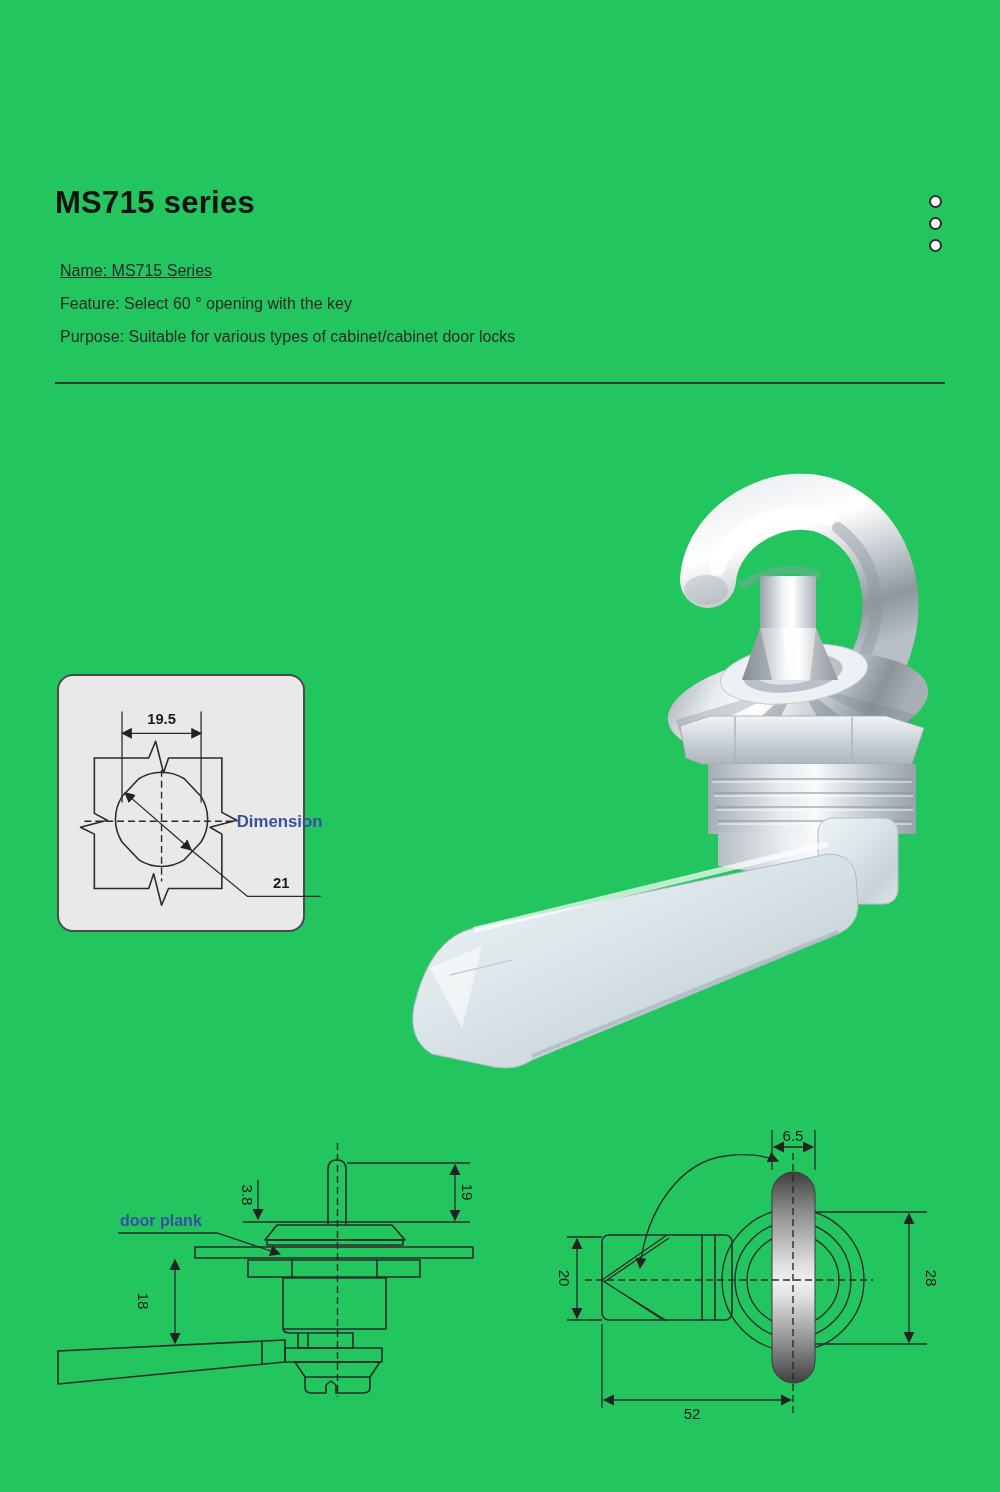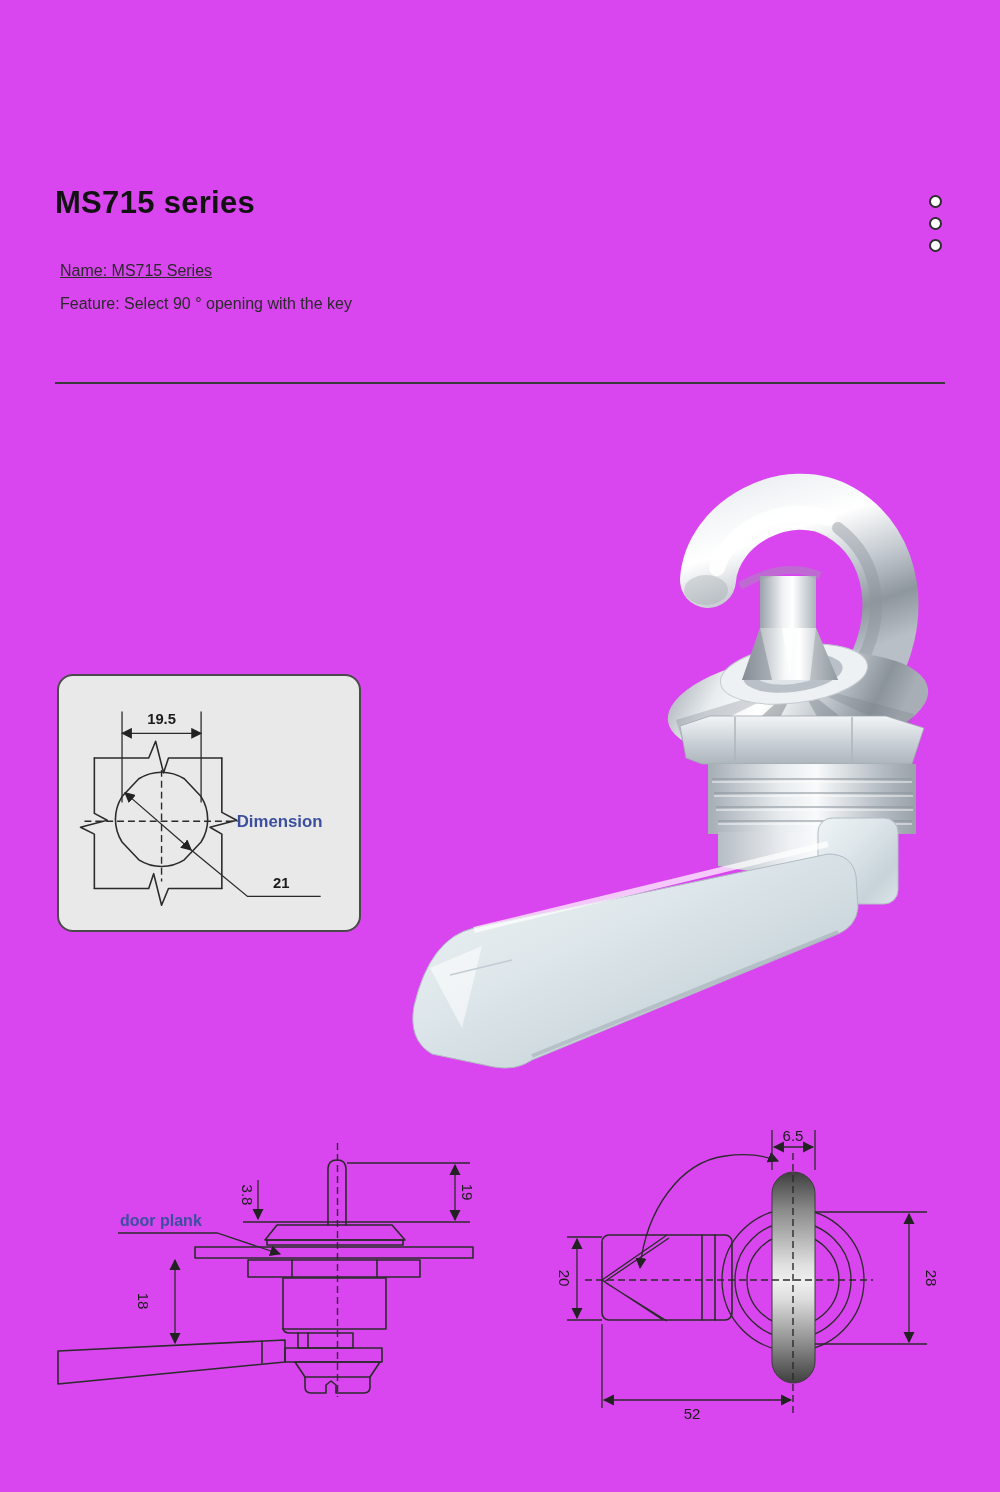--- a/index.html
+++ b/index.html
@@ -1,31 +1,31 @@
 <!DOCTYPE html>
 <html><head>
 <meta charset="utf-8">
 <style>
   * { margin:0; padding:0; box-sizing:border-box; }
   html,body { background:#fff; }
   .page {
-    position:relative; width:1000px; height:1492px; background:#d946ef;
+    position:relative; width:1000px; height:1492px; background:#22c55e;
     font-family:"Liberation Sans", sans-serif; overflow:hidden;
   }
   .title {
     position:absolute; left:55px; top:185px; font-size:31px; font-weight:bold;
     color:#121212; letter-spacing:0.3px;
   }
   .dots { position:absolute; left:929px; top:195px; display:flex; flex-direction:column; gap:9px; }
   .dot  { width:13px; height:13px; border:2px solid #2e2e2e; border-radius:50%; background:#fff; }
   .info-line { position:absolute; left:60px; font-size:16px; color:#2a2a2a; }
   .il-1 { top:262px;text-decoration:underline; } .il-2 { top:295px; } .il-3 { top:328px; }
   .divider { position:absolute; left:55px; top:382px; width:890px; border-top:2.5px solid #3a3a3a; }
   .dim-box {
-    position:absolute; left:57px; top:674px; width:304px; height:258px;
+    position:absolute; left:57px; top:674px; width:248px; height:258px;
     background:#e9e9e9; border:2px solid #4a4a4a; border-radius:16px;
   }
   .dim-box svg { position:absolute; left:0; top:0; }
   .photo { position:absolute; left:390px; top:468px; }
   .draw-left  { position:absolute; left:30px;  top:1135px; }
   .draw-right { position:absolute; left:540px; top:1110px; }
   svg text {
     font-family:"Liberation Sans", sans-serif; font-size:15px; fill:#1c1c1c;
   }
   svg text.blue { fill:#3b4f9e; font-weight:bold; font-size:17px; }
@@ -41,21 +41,22 @@
 
   <div class="title">MS715 series</div>
 
   <div class="dots">
     <div class="dot"></div>
     <div class="dot"></div>
     <div class="dot"></div>
   </div>
 
   <div class="info-line il-1">Name: MS715 Series</div>
-  <div class="info-line il-2">Feature: Select 90 ° opening with the key</div>
+  <div class="info-line il-2">Feature: Select 60 ° opening with the key</div>
+  <div class="info-line il-3">Purpose: Suitable for various types of cabinet/cabinet door locks</div>
 
   <div class="divider"></div>
 
   <div class="dim-box">
     <svg width="300" height="254" viewBox="0 0 302 257">
       <defs>
         <marker id="ma" viewBox="0 0 10 10" refX="9" refY="5" markerWidth="8.5" markerHeight="8.5" orient="auto-start-reverse">
           <path d="M0,0 L10,5 L0,10 z" fill="#222"></path>
         </marker>
       </defs>

